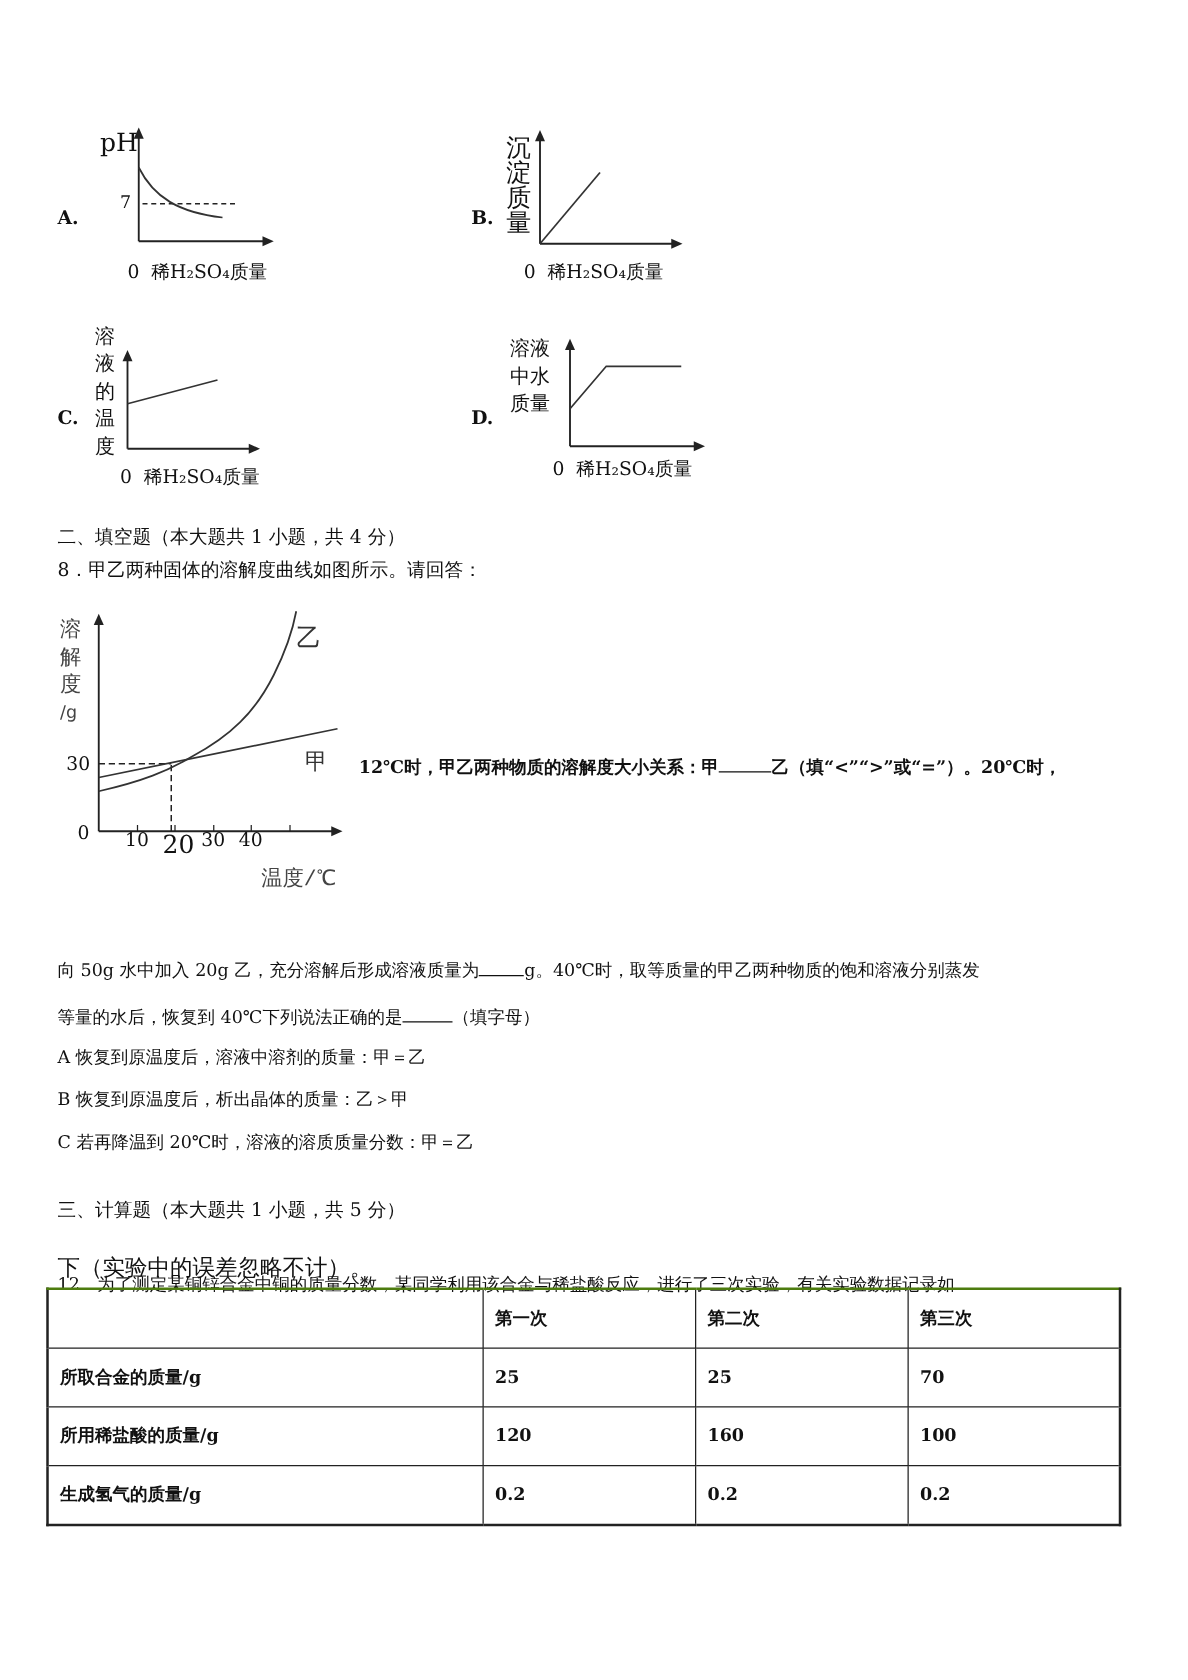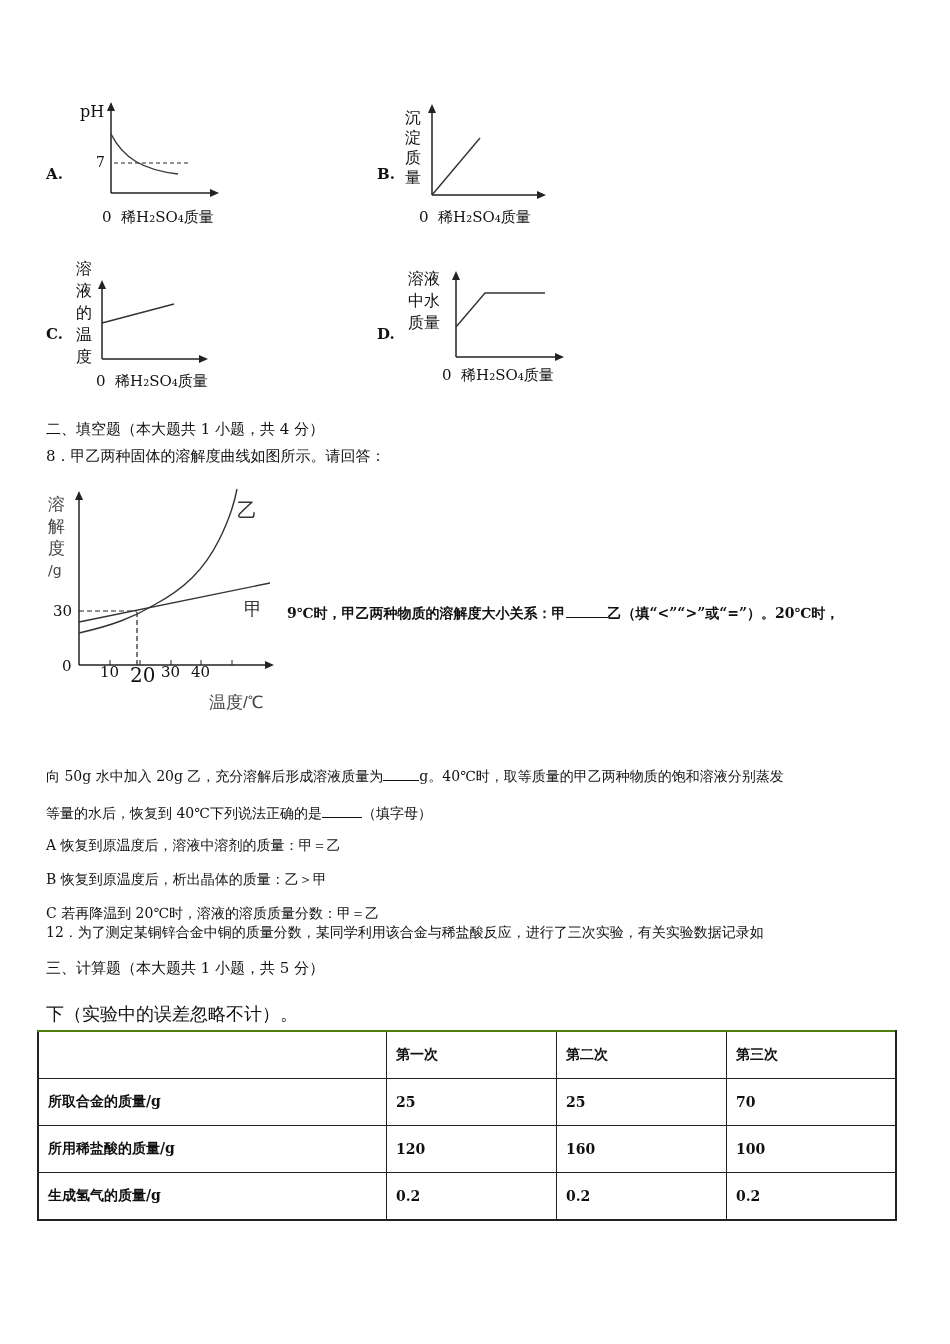--- a/index.html
+++ b/index.html
@@ -26,35 +26,35 @@
 <div class="abs opt-label" style="left:46px; top:165px;">A.</div>
 <div class="mini" style="left:78px; top:98px; width:160px; height:135px;">
   <svg width="160" height="135">
     <line x1="33" y1="95" x2="33" y2="10" stroke="#222" stroke-width="1.5"></line>
     <polygon points="33,4 29,13 37,13" fill="#222"></polygon>
     <line x1="33" y1="95" x2="135" y2="95" stroke="#222" stroke-width="1.5"></line>
     <polygon points="141,95 132,91 132,99" fill="#222"></polygon>
     <line x1="36" y1="65" x2="112" y2="65" stroke="#222" stroke-width="1.2" stroke-dasharray="4,3"></line>
     <path d="M33,36 C45,60 65,72 100,76" fill="none" stroke="#333" stroke-width="1.4"></path>
   </svg>
-  <div class="abs" style="left:2px; top:4px; font-size:16px; font-family:'DejaVu Serif',serif;">pH</div>
+  <div class="abs" style="left:2px; top:4px; font-size:20px; font-family:'DejaVu Serif',serif;">pH</div>
   <div class="abs" style="left:18px; top:56px; font-size:14px;">7</div>
   <div class="abs xlab" style="left:24px; top:110px; white-space:pre;">0  稀H₂SO₄质量</div>
 </div>
 
 <div class="abs opt-label" style="left:377px; top:165px;">B.</div>
 <div class="mini" style="left:405px; top:100px; width:160px; height:135px;">
   <svg width="160" height="135">
     <line x1="27" y1="95" x2="27" y2="10" stroke="#222" stroke-width="1.5"></line>
     <polygon points="27,4 23,13 31,13" fill="#222"></polygon>
     <line x1="27" y1="95" x2="135" y2="95" stroke="#222" stroke-width="1.5"></line>
     <polygon points="141,95 132,91 132,99" fill="#222"></polygon>
     <line x1="27" y1="95" x2="75" y2="38" stroke="#333" stroke-width="1.4"></line>
   </svg>
-  <div class="abs" style="left:0px; top:8px; width:18px; font-size:16px; line-height:20px; word-break:break-all;">沉淀质量</div>
+  <div class="abs" style="left:0px; top:8px; width:18px; font-size:20px; line-height:20px; word-break:break-all;">沉淀质量</div>
   <div class="abs xlab" style="left:14px; top:108px; white-space:pre;">0  稀H₂SO₄质量</div>
 </div>
 
 <div class="abs opt-label" style="left:46px; top:325px;">C.</div>
 <div class="mini" style="left:74px; top:256px; width:160px; height:140px;">
   <svg width="160" height="140">
     <line x1="28" y1="103" x2="28" y2="30" stroke="#222" stroke-width="1.5"></line>
     <polygon points="28,24 24,33 32,33" fill="#222"></polygon>
     <line x1="28" y1="103" x2="128" y2="103" stroke="#222" stroke-width="1.5"></line>
     <polygon points="134,103 125,99 125,107" fill="#222"></polygon>
@@ -101,41 +101,41 @@
     <div>解</div>
     <div>度</div>
     <div style="font-size:14px;">/g</div>
   </div>
   <div class="abs" style="left:9px; top:117px; font-size:15px;">30</div>
   <div class="abs" style="left:18px; top:172px; font-size:15px;">0</div>
   <div class="abs" style="left:56px; top:178px; font-size:15px;">10</div>
   <div class="abs" style="left:86px; top:178px; font-size:20px;">20</div>
   <div class="abs" style="left:117px; top:178px; font-size:15px;">30</div>
   <div class="abs" style="left:147px; top:178px; font-size:15px;">40</div>
-  <div class="abs" style="left:165px; top:206px; font-size:17px; color:#444; font-family:Liberation Sans, sans-serif;">温度/℃</div>
+  <div class="abs" style="left:165px; top:206px; font-size:17px; color:#444; font-family:Liberation Mono, monospace;">温度/℃</div>
   <div class="abs" style="left:193px; top:12px; font-size:20px; color:#333; font-family:'DejaVu Sans',sans-serif;">乙</div>
   <div class="abs" style="left:200px; top:112px; font-size:18px; color:#333; font-family:'DejaVu Sans',sans-serif;">甲</div>
 </div>
 
 <div class="abs" style="left:287px; top:603px; font-size:14px; font-weight:bold; white-space:nowrap;">
-  <span>9℃时，甲乙两种物质的溶解度大小关系：甲</span><span class="blank" style="width:42px;"></span><span>乙（填“&lt;”“&gt;”或“=”）。20℃时，</span>
+  <span>12℃时，甲乙两种物质的溶解度大小关系：甲</span><span class="blank" style="width:42px;"></span><span>乙（填“&lt;”“&gt;”或“=”）。20℃时，</span>
 </div>
 
 <div class="line" style="top:766px; font-size:14px;">
   <span>向 50g 水中加入 20g 乙，充分溶解后形成溶液质量为</span><span class="blank" style="width:36px;"></span><span>g。40℃时，取等质量的甲乙两种物质的饱和溶液分别蒸发</span>
 </div>
 <div class="line" style="top:803px; font-size:14px;">
   <span>等量的水后，恢复到 40℃下列说法正确的是</span><span class="blank" style="width:40px;"></span><span>（填字母）</span>
 </div>
 <div class="line" style="top:837px; font-size:14px;">A 恢复到原温度后，溶液中溶剂的质量：甲＝乙</div>
 <div class="line" style="top:871px; font-size:14px;">B 恢复到原温度后，析出晶体的质量：乙＞甲</div>
 <div class="line" style="top:905px; font-size:14px;">C 若再降温到 20℃时，溶液的溶质质量分数：甲＝乙</div>
 
 <div class="line" style="top:939px;margin-top:20px;">三、计算题（本大题共 1 小题，共 5 分）</div>
-<div class="line normal" style="top:924px; font-size:14px;">12．为了测定某铜锌合金中铜的质量分数，某同学利用该合金与稀盐酸反应，进行了三次实验，有关实验数据记录如</div>
+<div class="line normal" style="top:1019px; font-size:14px;">12．为了测定某铜锌合金中铜的质量分数，某同学利用该合金与稀盐酸反应，进行了三次实验，有关实验数据记录如</div>
 <div class="line normal" style="top:1002px; font-size:18px;">下（实验中的误差忽略不计）。</div>
 
 <table class="data">
   <tbody>
       <tr>
     <td style="width:338px;"></td>
     <td style="width:160px;">第一次</td>
     <td style="width:160px;">第二次</td>
     <td>第三次</td>
   </tr>

